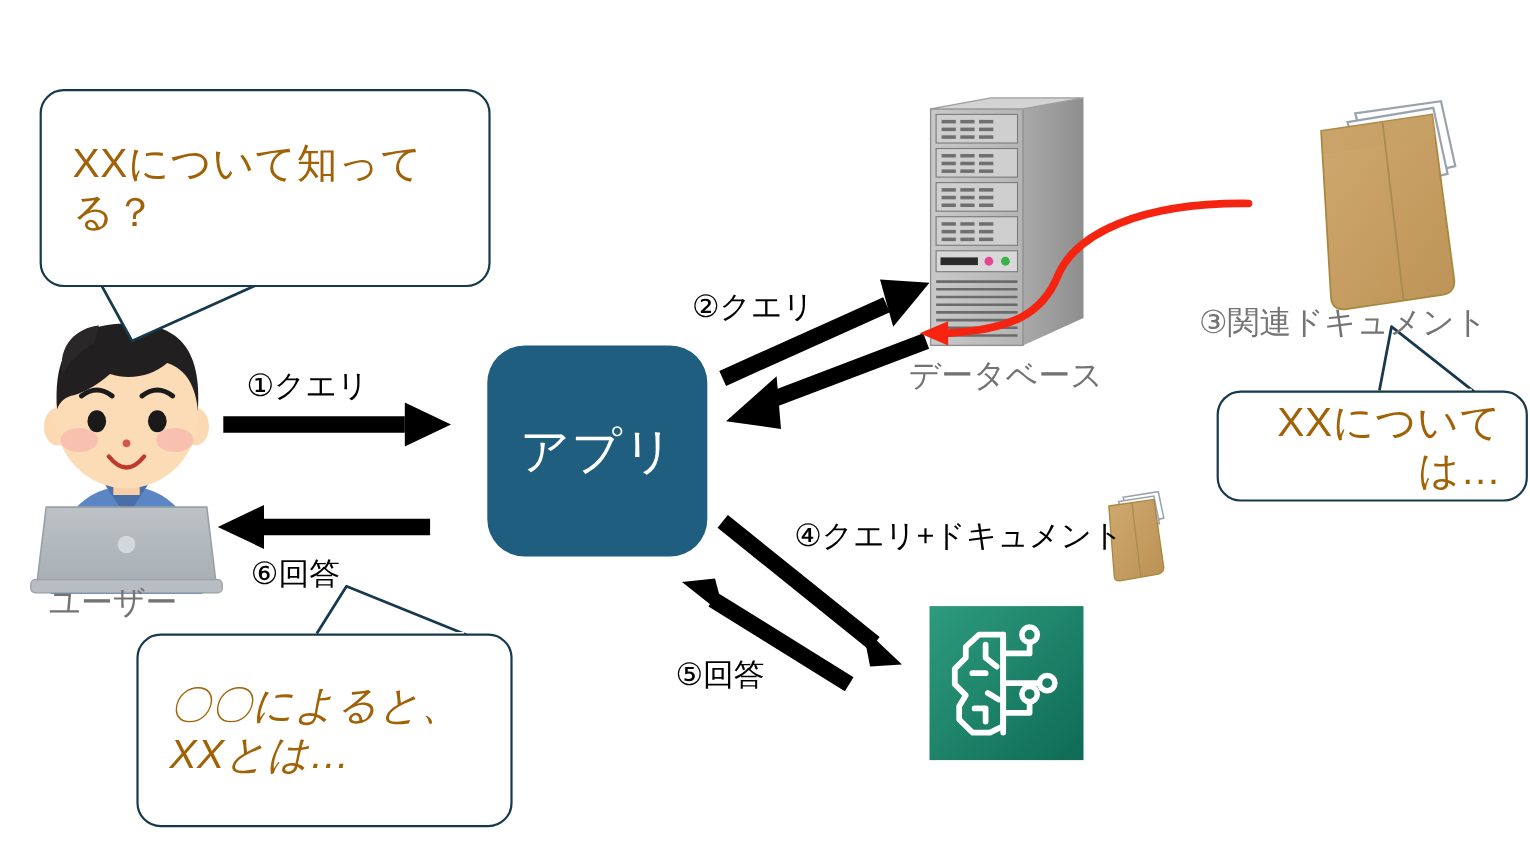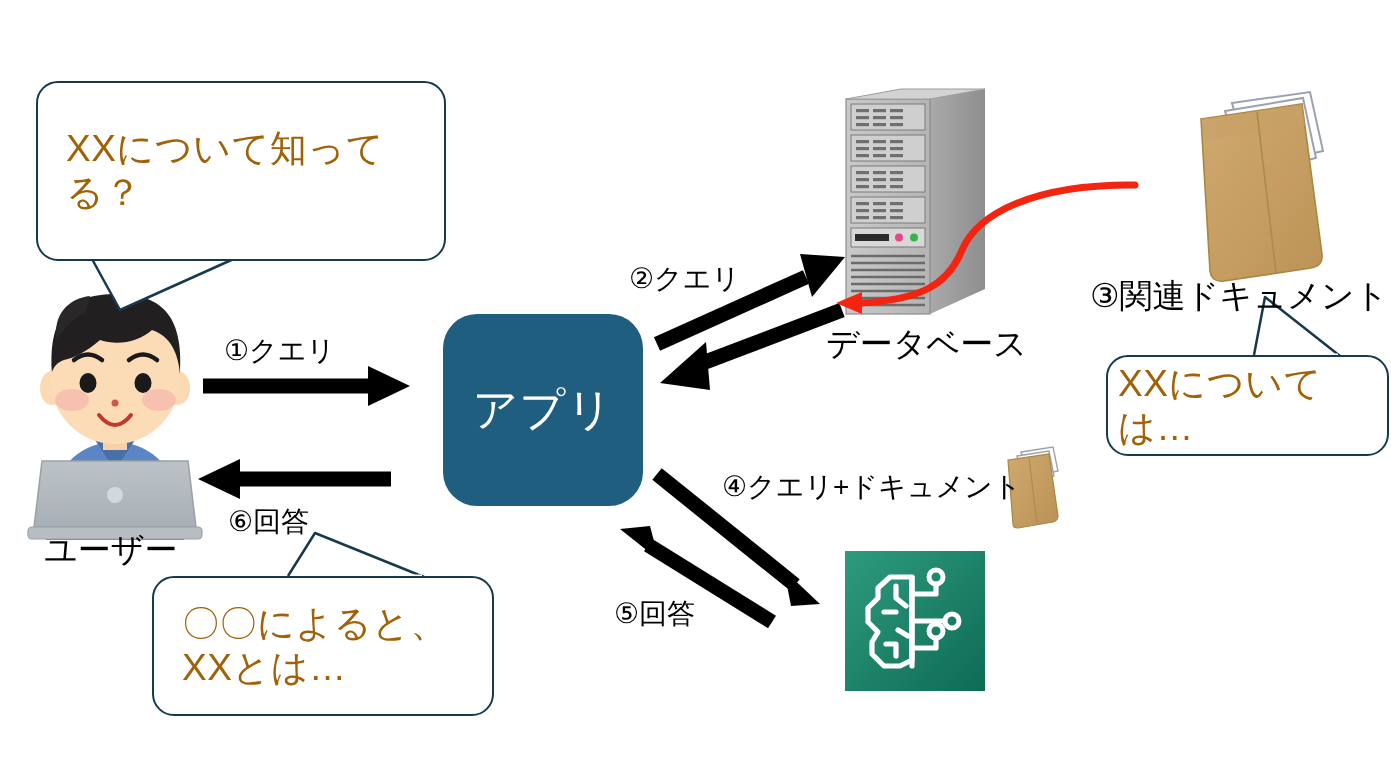--- a/index.html
+++ b/index.html
@@ -55,22 +55,22 @@
   #app-label {
     color: #ffffff;
     font-size: 45px;
     font-weight: normal;
     letter-spacing: 1px;
   }
 
   
   .caption {
     position: absolute;
-    font-size: 33px;
-    color: #000000;
+    font-size: 29px;
+    color: #737373;
     white-space: nowrap;
     z-index: 7;
   }
   .step-label {
     position: absolute;
     font-size: 28px;
     color: #000;
     white-space: nowrap;
     z-index: 7;
   }
@@ -331,25 +331,25 @@
   </svg>
 
   <div id="app-box" class="abs" style="background:#1f5e7f;">
     <span id="app-label">アプリ</span>
   </div>
 
   <div class="bubble" id="bubble-user-question" style="left:36px; top:81px; width:410px; height:180px; padding:0 28px;">
     <span class="bubble-text">XXについて知ってる？</span>
   </div>
 
-  <div class="bubble" id="bubble-document" style="left:1106px; top:355px; width:283px; height:101px; padding:0 10px;">
+  <div class="bubble" id="bubble-document" style="left:1106px; top:355px; width:283px; height:101px; padding:0 22px;text-align:right;">
     <span class="bubble-text">XXについては…</span>
   </div>
 
-  <div class="bubble" id="bubble-user-answer" style="left:152px; top:576px; width:342px; height:140px; padding:0 28px;">
+  <div class="bubble" id="bubble-user-answer" style="left:124px; top:576px; width:342px; height:176px; padding:0 28px;font-style:italic;">
     <span class="bubble-text">〇〇によると、
 XXとは…</span>
   </div>
 
   <div class="caption" style="left:826px; top:322px;">データベース</div>
 
   <div class="caption" style="left:44px; top:528px;">ユーザー</div>
 
   <div class="caption" style="left:1090px; top:274px;">③関連ドキュメント</div>
 

